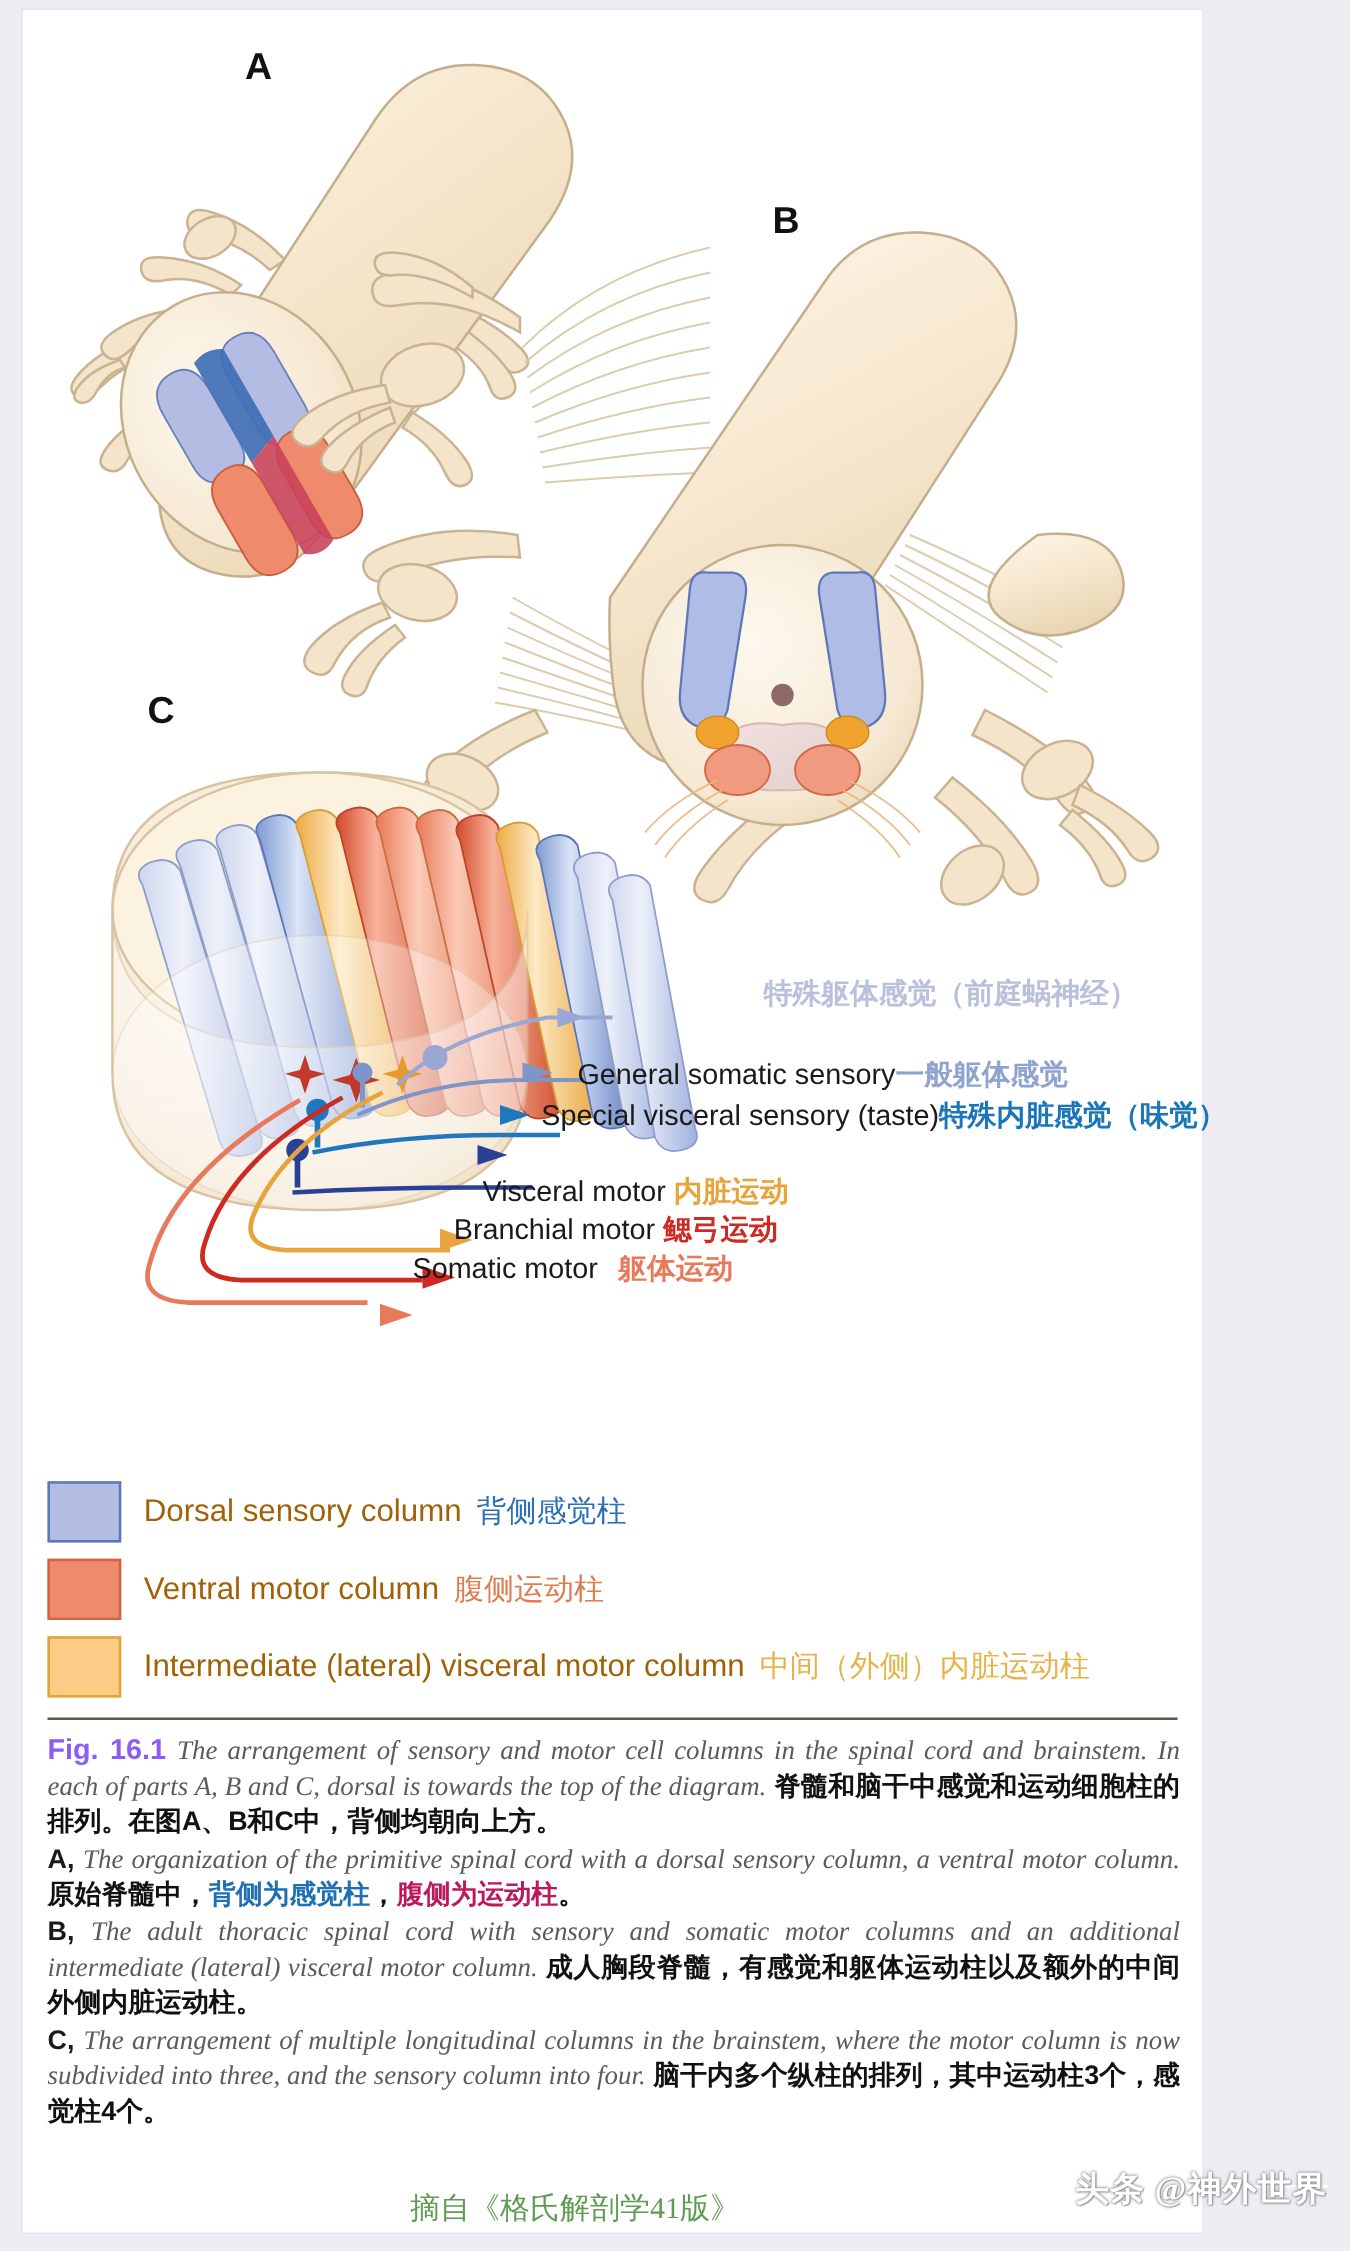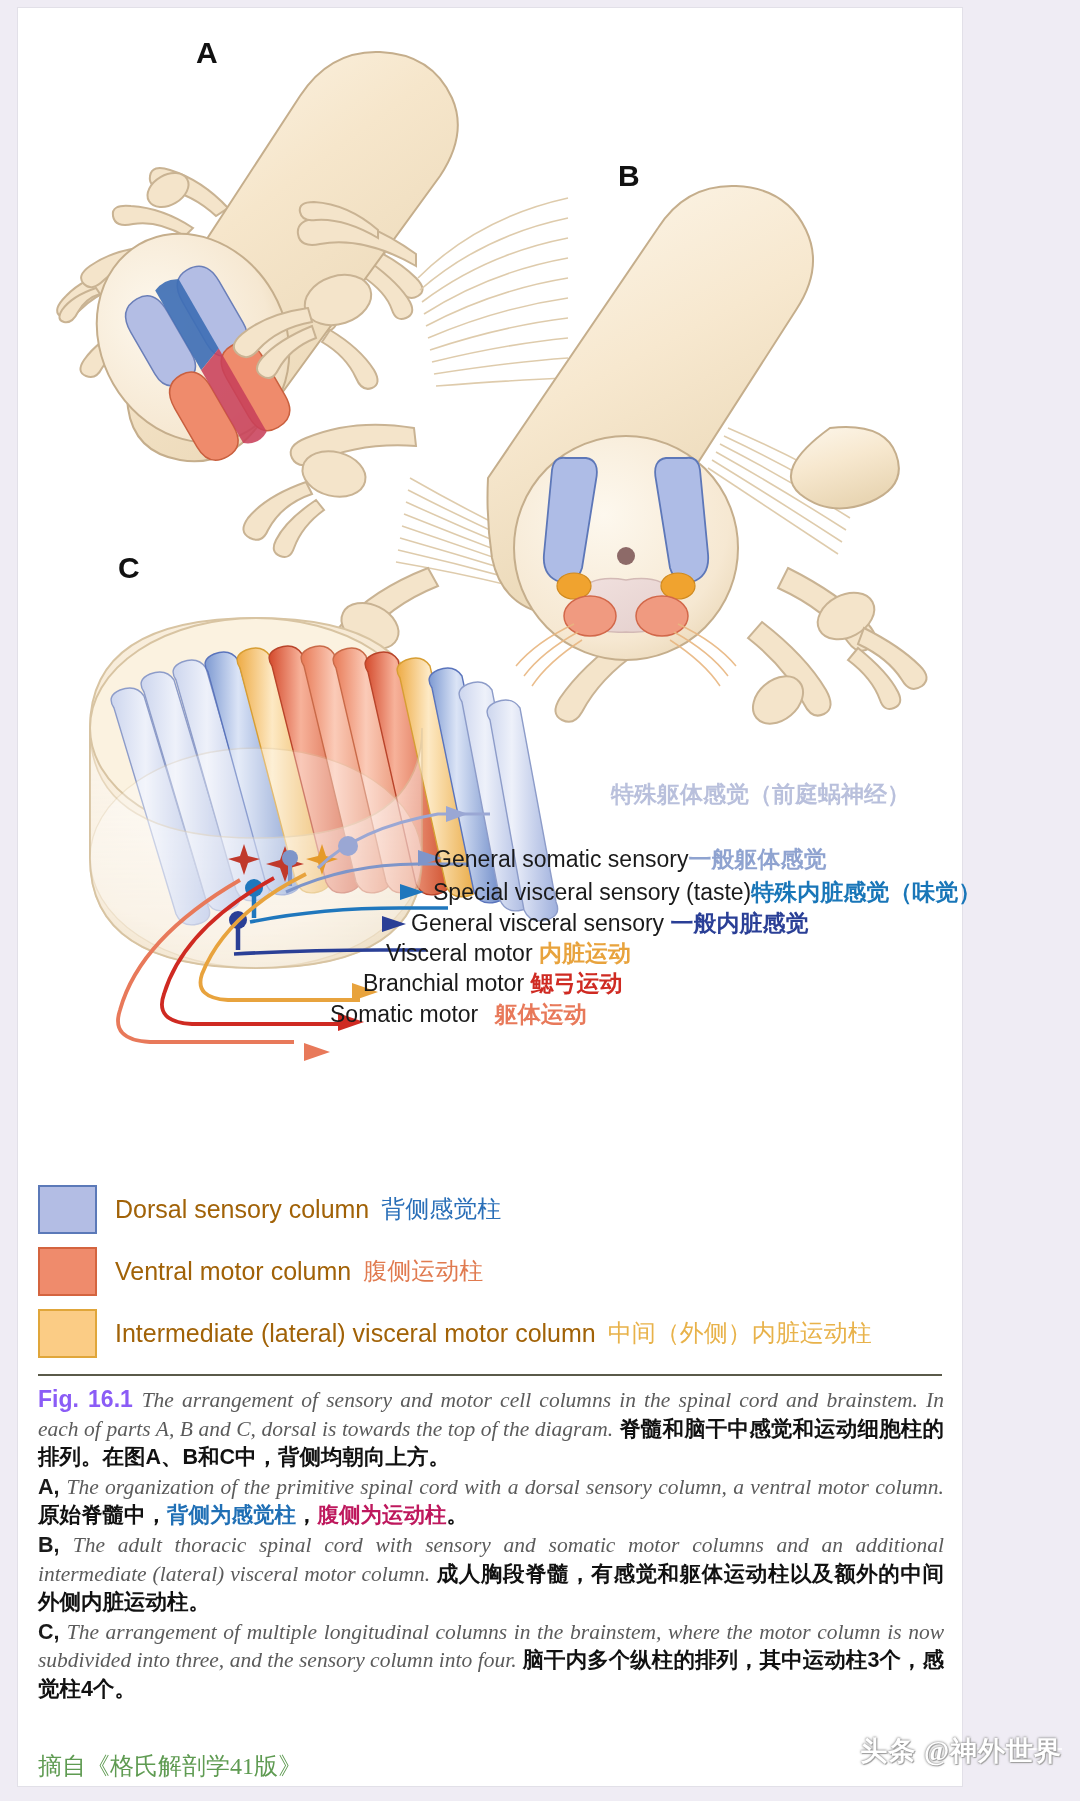--- a/index.html
+++ b/index.html
@@ -43,22 +43,22 @@
     text-align:justify;
   }
   .caption p{margin:0 0 1px 0;}
   .cap-en{font-family:"Liberation Serif",serif;font-style:italic;color:#5b5b5b;}
   .cap-label{font-family:"Liberation Sans",sans-serif;font-weight:bold;color:#1a1a1a;font-style:normal;}
   .fig-num{font-family:"Liberation Sans",sans-serif;font-weight:bold;color:#8b5cf6;font-style:normal;font-size:23px;}
   .cap-cn{font-family:"Liberation Sans",sans-serif;font-weight:bold;color:#111;font-style:normal;}
   .cap-cn-blue{color:#1f6fb5;}
   .cap-cn-orange{color:#be185d;}
   .source{
-    position:absolute;left:0;top:1742px;width:884px;text-align:left;
-    font-family:"Liberation Serif",serif;font-size:24px;color:#5f9b52;margin-left:20px;
+    position:absolute;left:0;top:1742px;width:884px;text-align:center;
+    font-family:"Liberation Serif",serif;font-size:24px;color:#5f9b52;
   }
   .watermark{
     position:absolute;right:18px;top:1733px;
     font-family:"Liberation Serif",serif;font-size:27px;color:#ffffff;
     text-shadow:0 0 2px #8a8a8a,0 0 3px #9a9a9a,1px 1px 0 #b5b5b5;
     font-weight:bold;letter-spacing:1px;
   }
   .wm-line{position:absolute;right:18px;top:1748px;width:250px;height:2px;background:rgba(255,255,255,.85);}
 </style>
 </head>
@@ -356,32 +356,28 @@
           </g>
         </g>
       </svg>
     </div>
 
     <div class="labels">
 
       <div class="lab-row" style="left:593px;top:11px;color:#b9c0dc;font-weight:bold;">特殊躯体感觉（前庭蜗神经）</div>
 
 
-      <div class="lab-row" style="left:416px;top:76px;">
+      <div class="lab-row" style="left:444px;top:76px;">
         <span>General somatic sensory</span><span class="cn" style="color:#8fa3d0;">一般躯体感觉</span>
       </div>
 
       <div class="lab-row" style="left:415px;top:109px;">
         <span>Special visceral sensory (taste)</span><span class="cn" style="color:#1976b8;">特殊内脏感觉（味觉）</span>
       </div>
 
-      <div class="lab-row" style="left:393px;top:140px;">
-        <span>General visceral sensory</span>
-        <span class="cn" style="color:#2a3f96;">一般内脏感觉</span>
-      </div>
 
       <div class="lab-row" style="left:368px;top:170px;">
         <span>Visceral motor</span>
         <span class="cn" style="color:#e8a33d;">内脏运动</span>
       </div>
 
       <div class="lab-row" style="left:345px;top:200px;">
         <span>Branchial motor</span>
         <span class="cn" style="color:#cf2a22;">鳃弓运动</span>
       </div>

